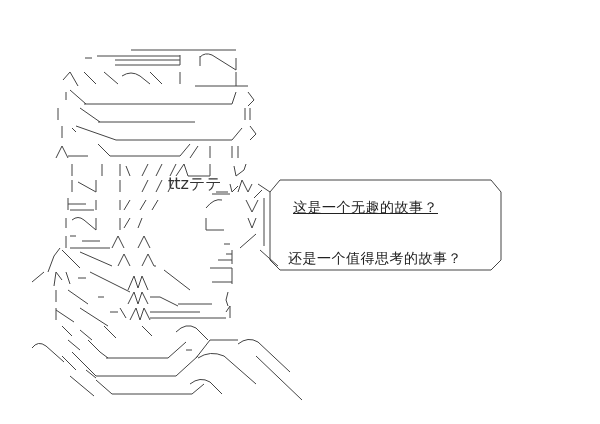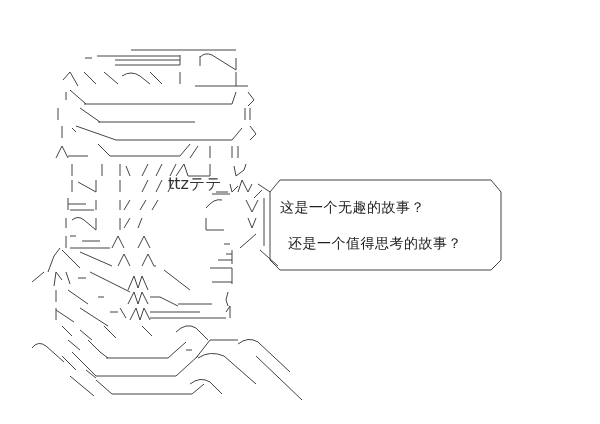--- a/index.html
+++ b/index.html
@@ -186,14 +186,14 @@
   </g>
 
   <g>
     <polyline points="280,180 491,180 501,192 501,260 491,270 280,270 270,260 270,192 280,180"></polyline>
     <line x1="258" y1="184" x2="270" y2="192"></line>
   </g>
 </svg>
 
 <div class="aa-text" style="left:168px;top:178px;font-size:16px;">ttzテテ</div>
 
-<div class="bubble-line" style="left:280px;top:199px;">这是一个无趣的故事？</div>
-<div class="bubble-line" style="left:288px;top:235px;">还是一个值得思考的故事？</div>
+<div class="bubble-line" style="left:293px;top:199px;text-decoration:underline;">这是一个无趣的故事？</div>
+<div class="bubble-line" style="left:288px;top:250px;">还是一个值得思考的故事？</div>
 
 </body></html>

